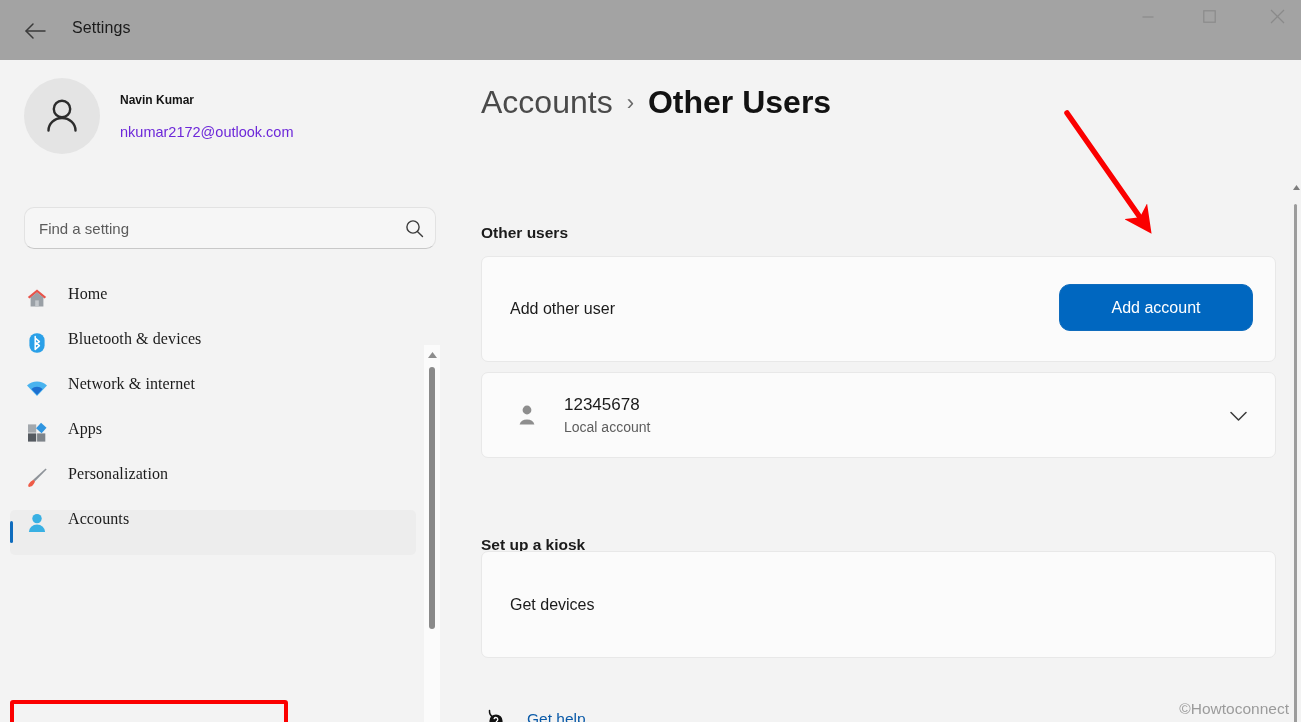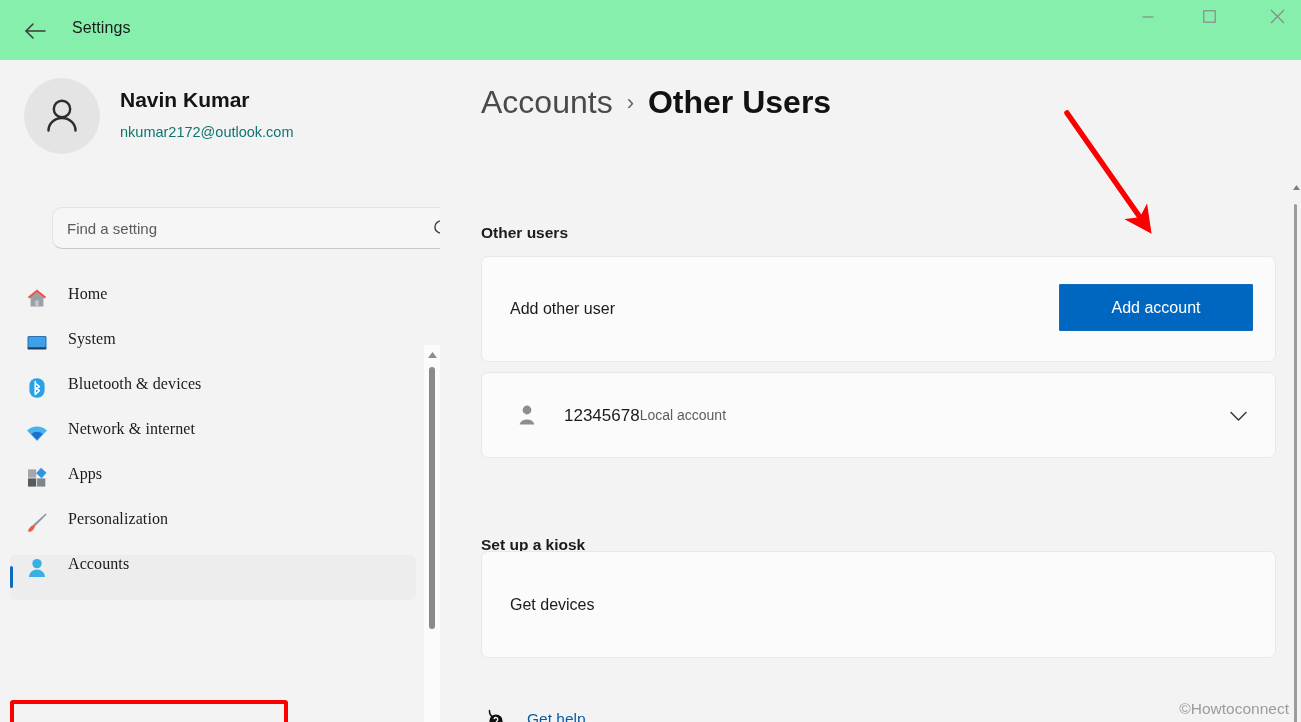--- a/index.html
+++ b/index.html
@@ -13,21 +13,21 @@
     color: #1b1b1b;
     position: relative;
   }
 
   
   #titlebar {
     position: absolute;
     top: 0; left: 0;
     width: 1301px;
     height: 60px;
-    background: #86efac;
+    background: #a3a3a3;
     display: flex;
     align-items: flex-start;
   }
   #back-btn {
     position: absolute;
     left: 18px; top: 14px;
     width: 34px; height: 34px;
     display: flex; align-items: center; justify-content: center;
     border-radius: 5px;
     cursor: pointer;
@@ -74,43 +74,42 @@
     background: #e4e4e4;
     display: flex; align-items: center; justify-content: center;
     flex: none;
   }
   #profile-text {
     margin-left: 20px;
     display: flex; flex-direction: column;
     justify-content: center;
   }
   #profile-name {
-    font-size: 21px;
+    font-size: 12px;
     font-weight: bold;
     color: #141414;
     line-height: 22px;
   }
   #profile-email {
     font-size: 14.5px;
-    color: #0f766e;
+    color: #6d28d9;
     line-height: 21px;
     margin-top: 11px;
   }
 
   #search-wrap {
     position: absolute;
     left: 24px; top: 147px;
     width: 412px; height: 42px;
     background: #f6f6f6;
     border: 1px solid #e2e2e2;
     border-bottom: 1px solid #c8c8c8;
     border-radius: 10px;
     display: flex; align-items: center;
     cursor: text;
-    margin-left: 28px;
   }
   #search-input {
     flex: 1;
     border: none;
     outline: none;
     background: transparent;
     font-family: "Liberation Sans", sans-serif;
     font-size: 15px;
     color: #1b1b1b;
     padding: 0 8px 0 14px;
@@ -258,21 +257,21 @@
     color: #1b1b1b;
     text-align: center;
   }
   #add-account-btn {
     position: absolute;
     right: 22px;
     top: 27px;
     width: 194px; height: 47px;
     background: #0067c0;
     border: 1px solid #0f6cbd;
-    border-radius: 1px;
+    border-radius: 11px;
     color: #ffffff;
     font-family: "Liberation Sans", sans-serif;
     font-size: 16px;
     cursor: pointer;
     display: flex; align-items: center; justify-content: center;
   }
 
   #card-user-12345678 {
     top: 312px;
     height: 86px;
@@ -281,21 +280,21 @@
     cursor: pointer;
   }
   #user-avatar-small {
     margin-left: 28px;
     width: 34px; height: 34px;
     flex: none;
     display: flex; align-items: center; justify-content: center;
   }
   #user-text {
     margin-left: 20px;
-    display: flex; flex-direction: row;
+    display: flex; flex-direction: column;
   }
   #user-name {
     font-size: 17px;
     color: #1b1b1b;
     line-height: 23px;
   }
   #user-type {
     font-size: 14px;
     color: #5d5d5d;
     line-height: 20px;
@@ -440,30 +439,20 @@
       <span class="nav-icon">
         <svg width="24" height="24" viewBox="0 0 24 24">
           <path d="M12 3.4 L2.8 11 L4.6 12.6 L12 6.4 L19.4 12.6 L21.2 11 Z" fill="#e8534a"></path>
           <path d="M5.6 11.4 L5.6 20.4 L18.4 20.4 L18.4 11.4 L12 6.2 Z" fill="#9aa0a6"></path>
           <rect x="10.2" y="14.4" width="3.6" height="6" fill="#c3c7cb"></rect>
         </svg>
       </span>
       <span class="nav-label">Home</span>
     </div>
 
-    <div class="nav-item">
-      <span class="nav-icon">
-        <svg width="24" height="24" viewBox="0 0 24 24">
-          <rect x="2.5" y="5" width="19" height="13" rx="1.4" fill="#2f6fb5"></rect>
-          <rect x="3.6" y="6" width="16.8" height="10" rx="0.8" fill="#3ea0e8"></rect>
-          <rect x="2.5" y="16.4" width="19" height="2.2" rx="1" fill="#1f3f66"></rect>
-        </svg>
-      </span>
-      <span class="nav-label">System</span>
-    </div>
 
     <div class="nav-item">
       <span class="nav-icon">
         <svg width="24" height="24" viewBox="0 0 24 24">
           <rect x="4.4" y="2.2" width="15.2" height="19.6" rx="7.3" fill="#2aa0e8"></rect>
           <path d="M10.2 7.2 L14.4 10.6 L10.2 14 L10.2 5.6 L10.2 18.4 L14.4 14.6 L10.2 11.2" fill="none" stroke="#ffffff" stroke-width="1.5" stroke-linejoin="round" stroke-linecap="round"></path>
         </svg>
       </span>
       <span class="nav-label">Bluetooth &amp; devices</span>
     </div>

